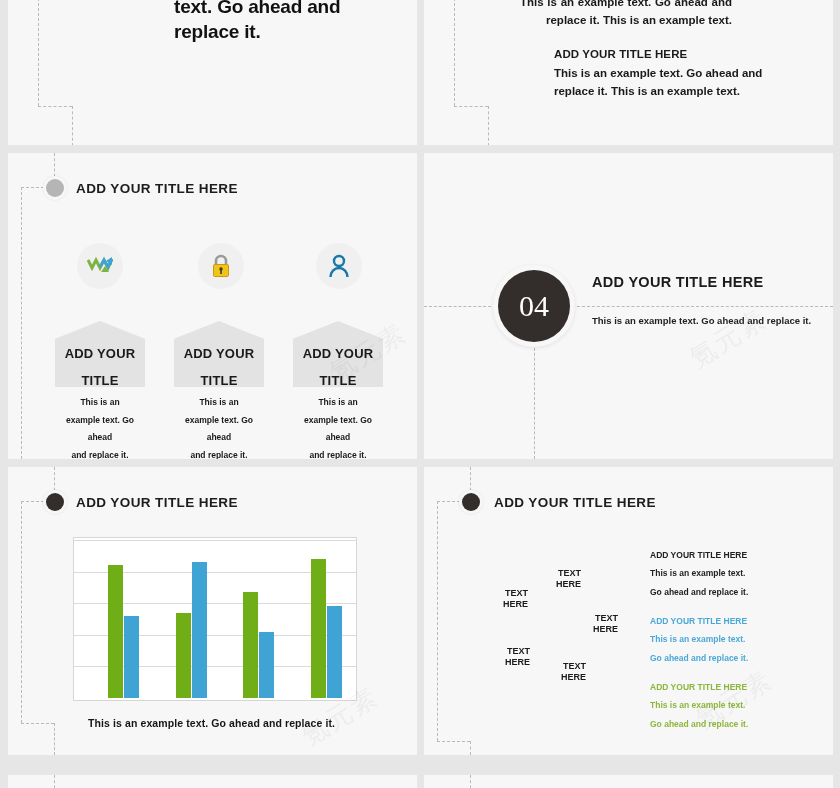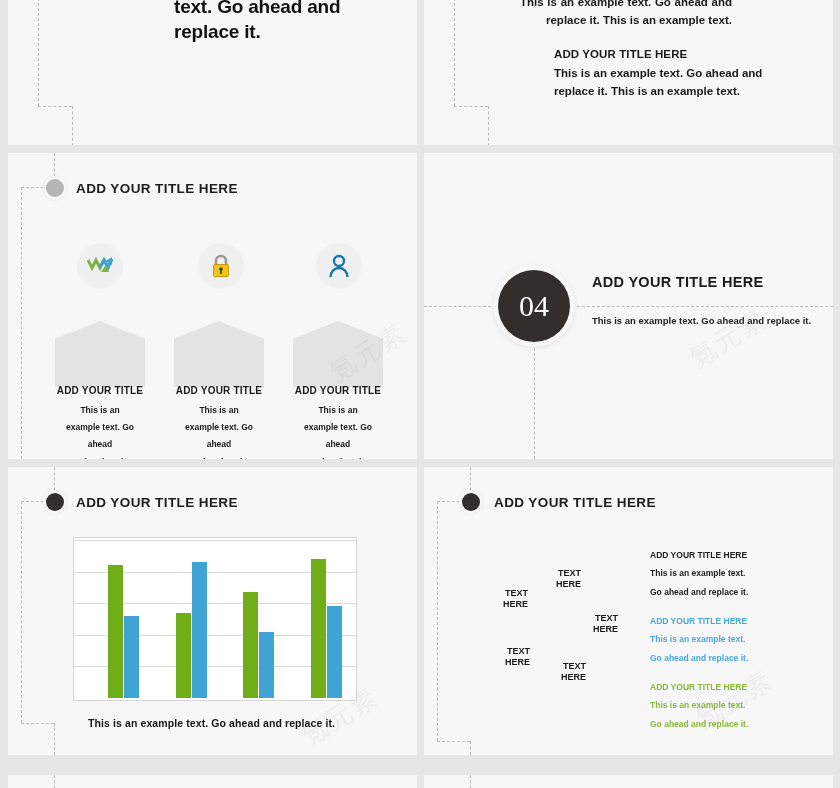--- a/index.html
+++ b/index.html
@@ -85,21 +85,21 @@
   .pent {
     position: absolute; width: 90px; height: 66px;
     background: #e3e3e3;
     clip-path: polygon(50% 0, 100% 27%, 100% 100%, 0 100%, 0 27%);
   }
   .pent-text {
     position: absolute; width: 104px;
     text-align: center; font-size: 8.5px; font-weight: bold;
     color: #1a1a1a; line-height: 2.05;
   }
-  .pent-text .p-head { font-size: 10px; letter-spacing: .2px; margin-top: 40px; }
+  .pent-text .p-head { font-size: 13px; letter-spacing: .2px; }
 
   
   .num-badge {
     position: absolute; width: 72px; height: 72px;
     border-radius: 50%; background: #332e2b;
     color: #fff; font-family: "Liberation Serif", serif;
     font-size: 30px; display: flex; align-items: center; justify-content: center;
     box-shadow: 0 0 0 5px #f7f7f7, 0 1px 4px 5px rgba(0,0,0,.09);
     z-index: 4;
     text-align: center;

